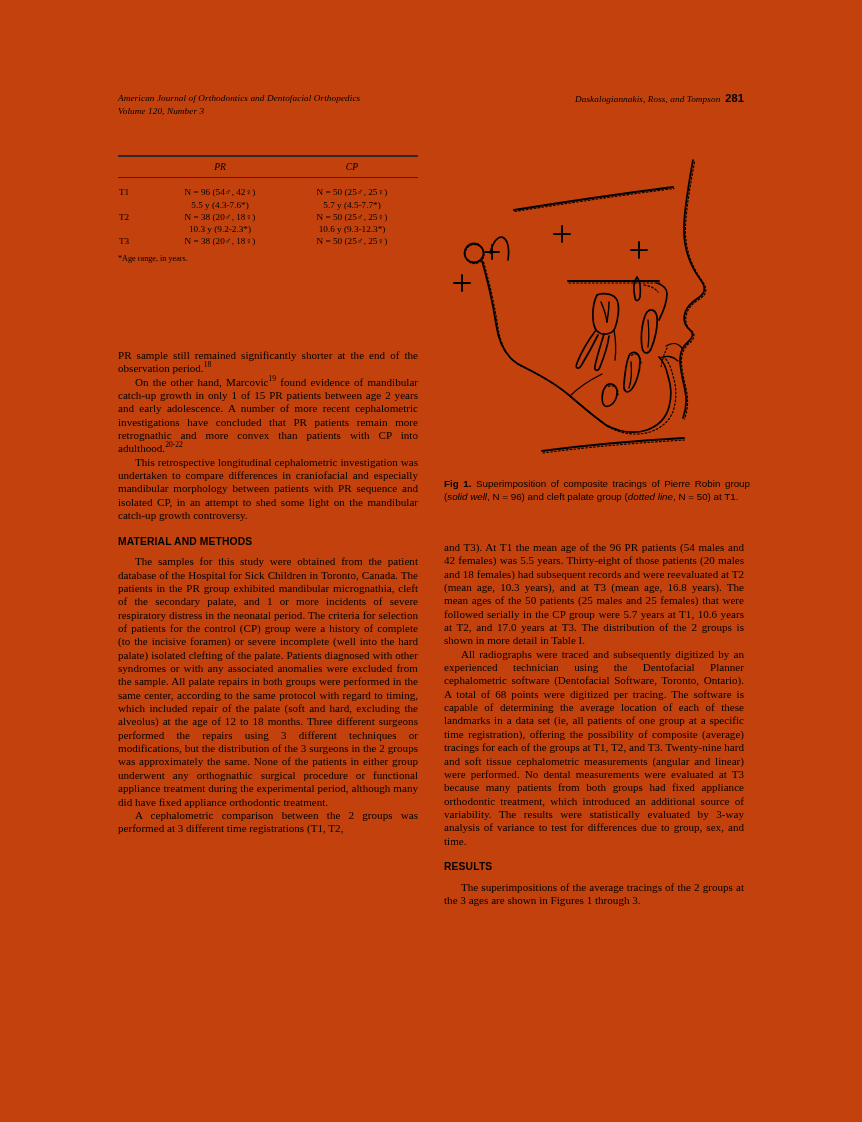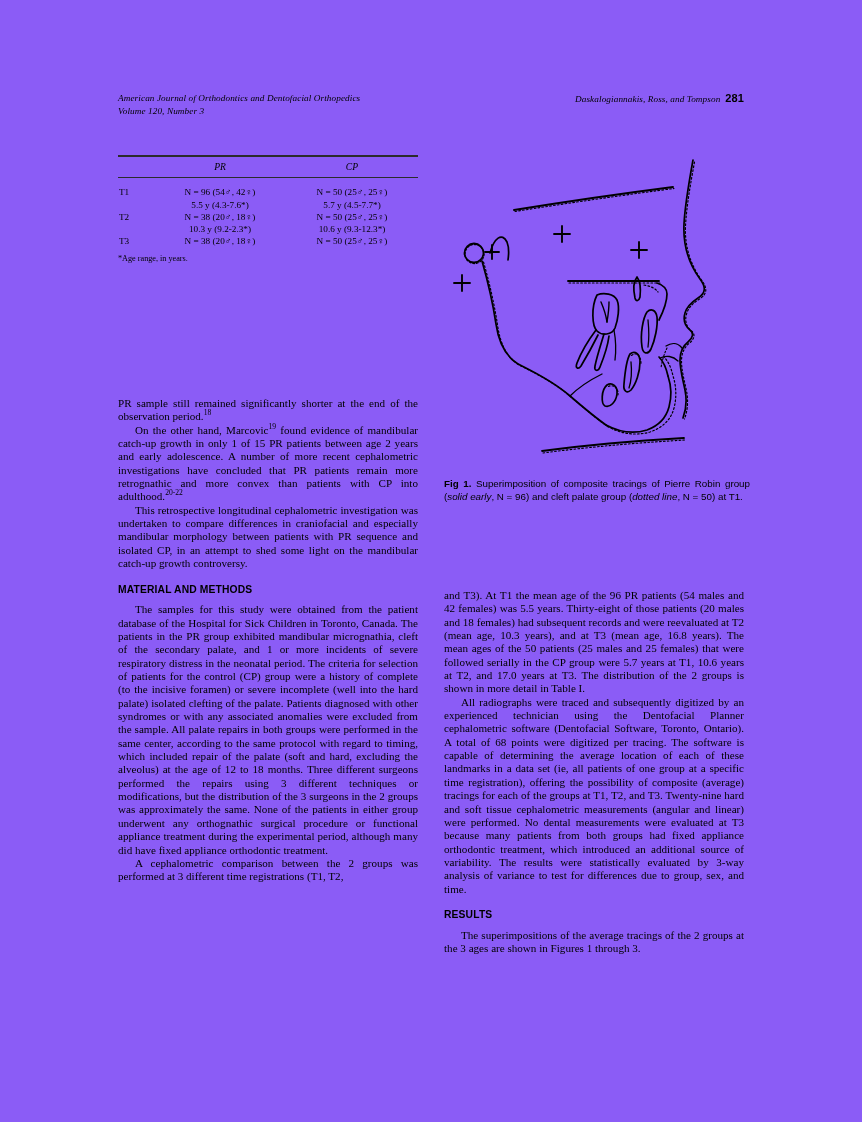--- a/index.html
+++ b/index.html
@@ -12,21 +12,21 @@
     height: 1122px;
     position: relative;
     font-family: "Liberation Serif", serif;
     color: #000000;
     overflow: hidden;
   }
 
   .page {
     position: absolute;
     inset: 0;
-    background: #8b5cf6;
+    background: #c2410c;
   }
 
   
   .runhead {
     position: absolute;
     left: 118px;
     top: 92px;
     width: 626px;
     display: flex;
     justify-content: space-between;
@@ -50,21 +50,20 @@
   }
 
   
   .col {
     position: absolute;
     width: 300px;
     text-align: justify;
     font-size: 11.1px;
     line-height: 13.35px;
     hyphens: none;
-    margin-top: 48px;
   }
   .col-left  { left: 118px; top: 155px; }
   .col-right { left: 444px; top: 155px; }
 
   p.body {
     margin: 0;
     text-indent: 17px;
     text-align: justify;
   }
   p.body.noindent { text-indent: 0; }
@@ -321,21 +320,21 @@
 
         <path d="M222 194 C 228 190, 234 191, 238 196" stroke-width="1.3"></path>
         <path d="M216 206 C 222 203, 229 204, 234 209" stroke-width="1.3"></path>
         <path d="M223 196 C 220 202, 218 209, 217 216" stroke-width="1.1" stroke-dasharray="1.6 2"></path>
 
       </g>
     </svg>
 
     <div class="fig-caption">
       <span class="figlbl">Fig 1.</span>
-      <span>Superimposition of composite tracings of Pierre Robin group (</span><i>solid early</i><span>, N = 96) and cleft palate group (</span><i>dotted line</i><span>, N = 50) at T1.</span>
+      <span>Superimposition of composite tracings of Pierre Robin group (</span><i>solid well</i><span>, N = 96) and cleft palate group (</span><i>dotted line</i><span>, N = 50) at T1.</span>
     </div>
   </div>
 
   <div class="col col-right" style="top:541px;">
 
     <p class="body noindent">and T3). At T1 the mean age of the 96 PR patients (54 males and 42 females) was 5.5 years. Thirty-eight of those patients (20 males and 18 females) had subsequent records and were reevaluated at T2 (mean age, 10.3 years), and at T3 (mean age, 16.8 years). The mean ages of the 50 patients (25 males and 25 females) that were followed serially in the CP group were 5.7 years at T1, 10.6 years at T2, and 17.0 years at T3. The distribution of the 2 groups is shown in more detail in Table I.</p>
 
     <p class="body">All radiographs were traced and subsequently digitized by an experienced technician using the Dentofacial Planner cephalometric software (Dentofacial Software, Toronto, Ontario). A total of 68 points were digitized per tracing. The software is capable of determining the average location of each of these landmarks in a data set (ie, all patients of one group at a specific time registration), offering the possibility of composite (average) tracings for each of the groups at T1, T2, and T3. Twenty-nine hard and soft tissue cephalometric measurements (angular and linear) were performed. No dental measurements were evaluated at T3 because many patients from both groups had fixed appliance orthodontic treatment, which introduced an additional source of variability. The results were statistically evaluated by 3-way analysis of variance to test for differences due to group, sex, and time.</p>
 
     <h2 class="section">RESULTS</h2>

